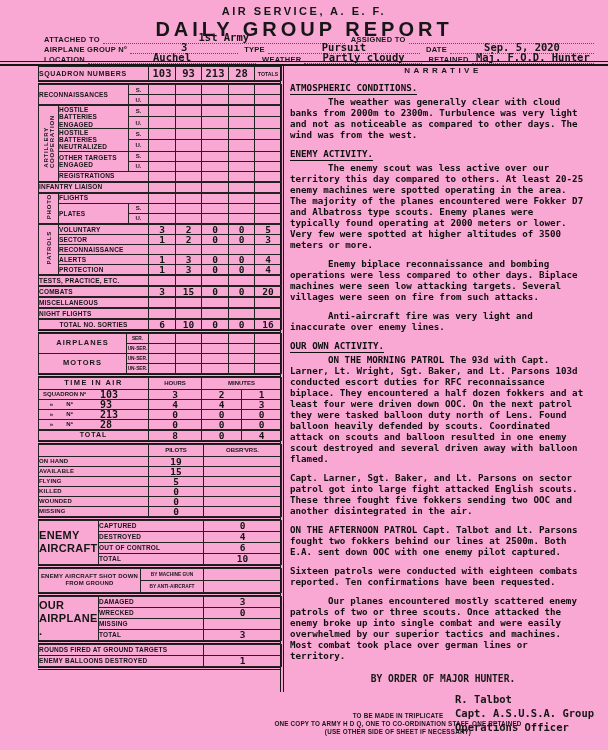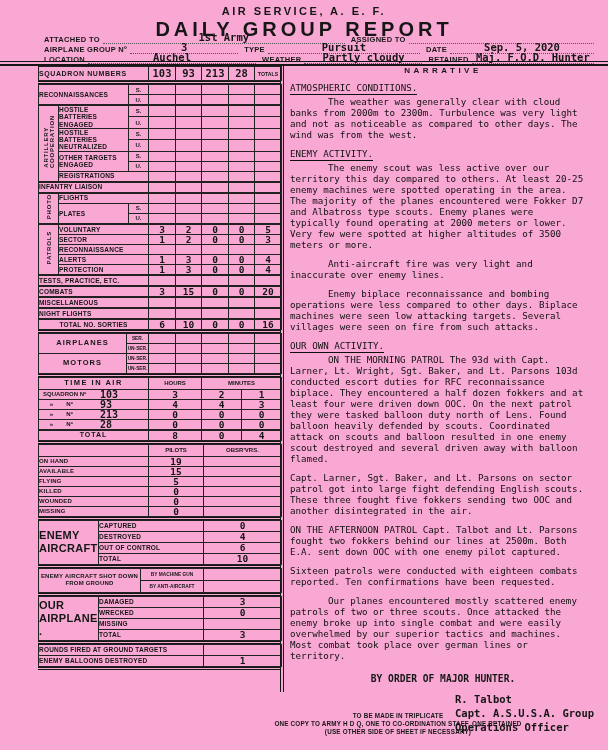--- a/index.html
+++ b/index.html
@@ -42,21 +42,21 @@
   .tia{font-size:7.5px;letter-spacing:1.5px;}
   .sqcell{display:flex;align-items:center;height:9px;}
   .pl{flex:1;white-space:pre;padding-left:4px;font-size:6px;font-weight:bold;}
   .num2{width:48px;text-align:left;font:bold 10px/9px "DejaVu Sans Mono",monospace;}
   .grp{font-size:11px;font-weight:bold;text-align:left;line-height:1.2;letter-spacing:0.3px;}
   .g2{font-size:6px;text-align:center;line-height:1.15;}
   .tot{letter-spacing:1px;font-size:7px;}
   
   .narr{position:absolute;top:66px;left:290px;width:306px;}
   .ntitle{text-align:center;font-size:8px;font-weight:bold;letter-spacing:3.5px;margin-bottom:7px;}
-  .narr .mono, .narr p, .nhead{font-family:"DejaVu Sans Mono",monospace;font-weight:normal;
+  .narr .mono, .narr p, .nhead{font-family:"DejaVu Sans Mono",monospace;font-weight:bold;
         font-size:9.2px;line-height:11px;color:#101010;}
   .narr p{margin:0 12px 8px 0;}
   .narr p.ind{text-indent:38px;}
   .nhead{margin:2px 0 3px 0;}
   .nhead span{border-bottom:1.5px solid #101010;padding-bottom:0.5px;}
   .closing{font-family:"DejaVu Sans Mono",monospace;font-weight:bold;font-size:9.6px;
            text-align:center;margin-top:12px;}
   
   .footer{position:absolute;top:712px;left:228px;width:340px;text-align:center;
           font-size:6.3px;font-weight:bold;line-height:1.25;letter-spacing:0.2px;}
@@ -591,26 +591,26 @@
   </div>
 
   <div class="narr">
     <div class="ntitle">NARRATIVE</div>
 
     <div class="nhead"><span>ATMOSPHERIC CONDITIONS.</span></div>
     <p class="ind">The weather was generally clear with cloud banks from 2000m to 2300m. Turbulence was very light and not as noticeable as compared to other days. The wind was from the west.</p>
 
     <div class="nhead"><span>ENEMY ACTIVITY.</span></div>
     <p class="ind">The enemy scout was less active over our territory this day compared to others. At least 20-25 enemy machines were spotted operating in the area. The majority of the planes encountered were Fokker D7 and Albatross type scouts. Enemy planes were typically found operating at 2000 meters or lower. Very few were spotted at higher altitudes of 3500 meters or more.</p>
+    <p class="ind">Enemy biplace reconnaissance and bombing operations were less compared to other days. Biplace machines were seen low attacking targets. Several villages were seen on fire from such attacks.</p>
     <p class="ind">Anti-aircraft fire was very light and inaccurate over enemy lines.</p>
-    <p class="ind">Enemy biplace reconnaissance and bombing operations were less compared to other days. Biplace machines were seen low attacking targets. Several villages were seen on fire from such attacks.</p>
 
     <div class="nhead"><span>OUR OWN ACTIVITY.</span></div>
     <p class="ind">ON THE MORNING PATROL The 93d with Capt. Larner, Lt. Wright, Sgt. Baker, and Lt. Parsons 103d conducted escort duties for RFC reconnaissance biplace. They encountered a half dozen fokkers and at least four were driven down OOC. On the next patrol they were tasked balloon duty north of Lens. Found balloon heavily defended by scouts. Coordinated attack on scouts and balloon resulted in one enemy scout destroyed and several driven away with balloon flamed.</p>
-    <p>Capt. Larner, Sgt. Baker, and Lt. Parsons on sector patrol got into large fight defending English scouts. These three fought five fokkers sending two OOC and another disintegrated in the air.</p>
+    <p>Capt. Larner, Sgt. Baker, and Lt. Parsons on sector patrol got into large fight attacked English scouts. These three fought five fokkers sending two OOC and another disintegrated in the air.</p>
     <p>ON THE AFTERNOON PATROL Capt. Talbot and Lt. Parsons fought two fokkers behind our lines at 2500m. Both E.A. sent down OOC with one enemy pilot captured.</p>
     <p>Sixteen patrols were conducted with eighteen combats reported. Ten confirmations have been requested.</p>
     <p class="ind">Our planes encountered mostly scattered enemy patrols of two or three scouts. Once attacked the enemy broke up into single combat and were easily overwhelmed by our superior tactics and machines. Most combat took place over german lines or territory.</p>
 
     <div class="closing">BY ORDER OF MAJOR HUNTER.</div>
   </div>
 
   <div class="footer">
     <div>TO BE MADE IN TRIPLICATE</div>
     <div>ONE COPY TO ARMY H D Q, ONE TO CO-ORDINATION STAFF, ONE RETAINED</div>

